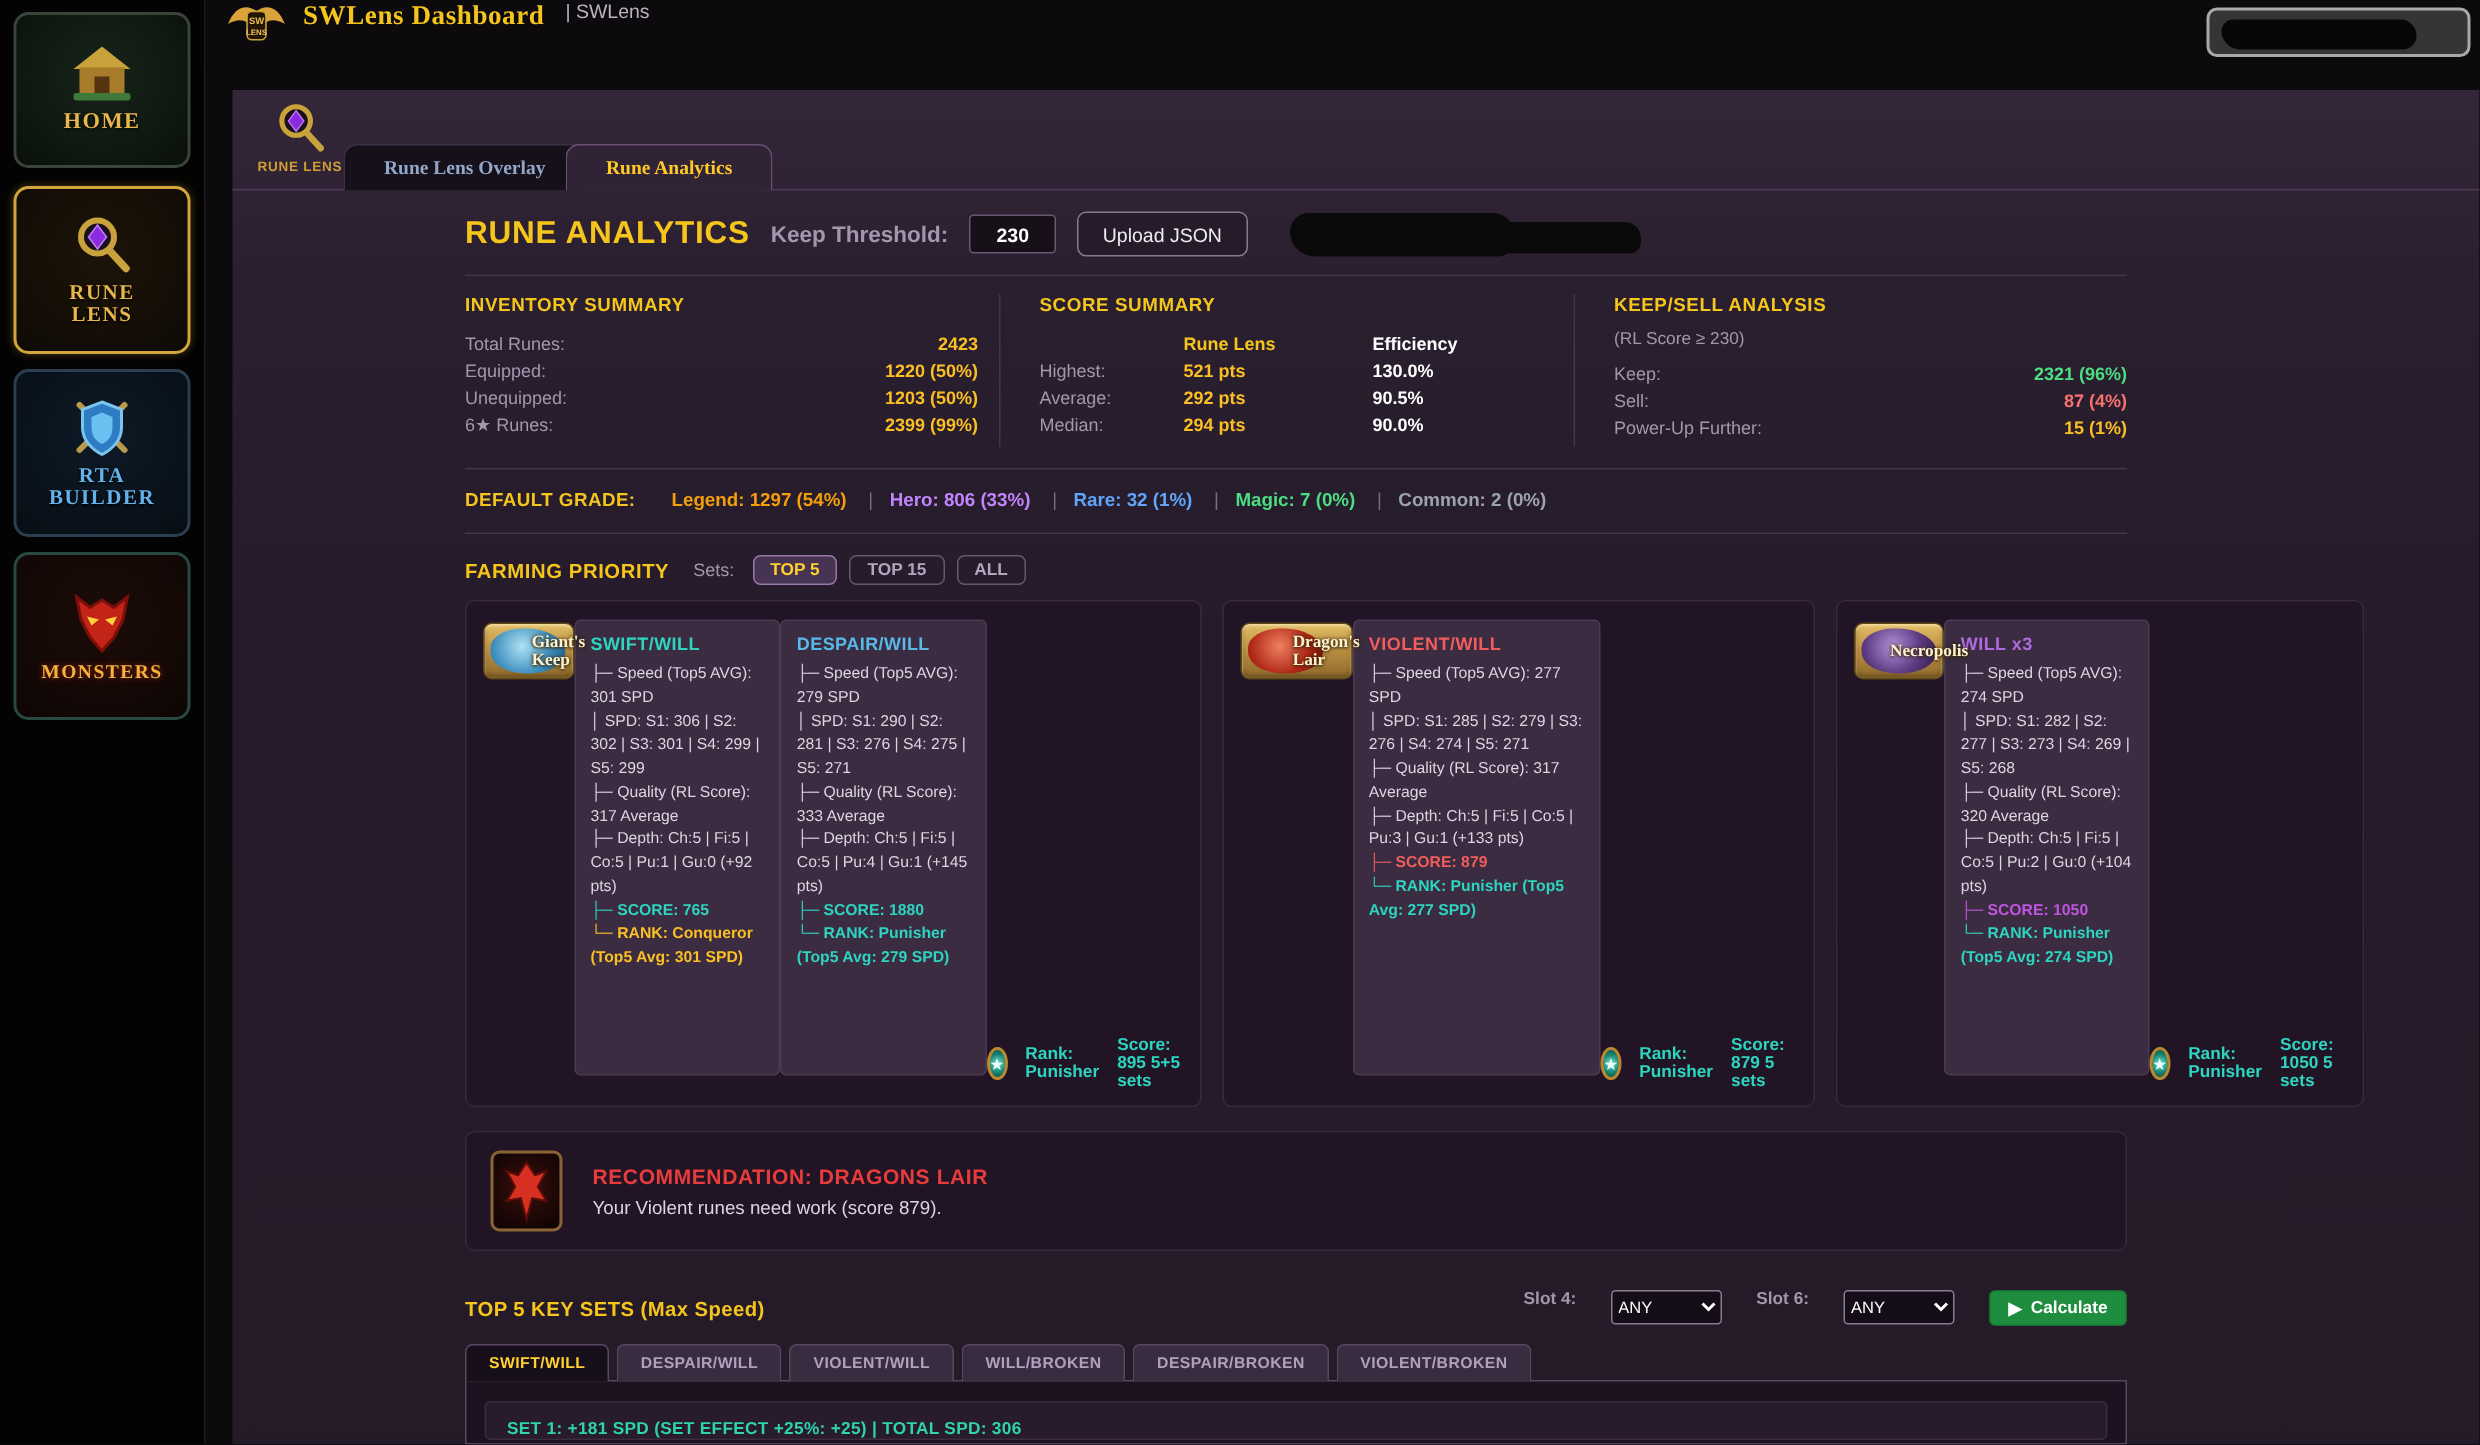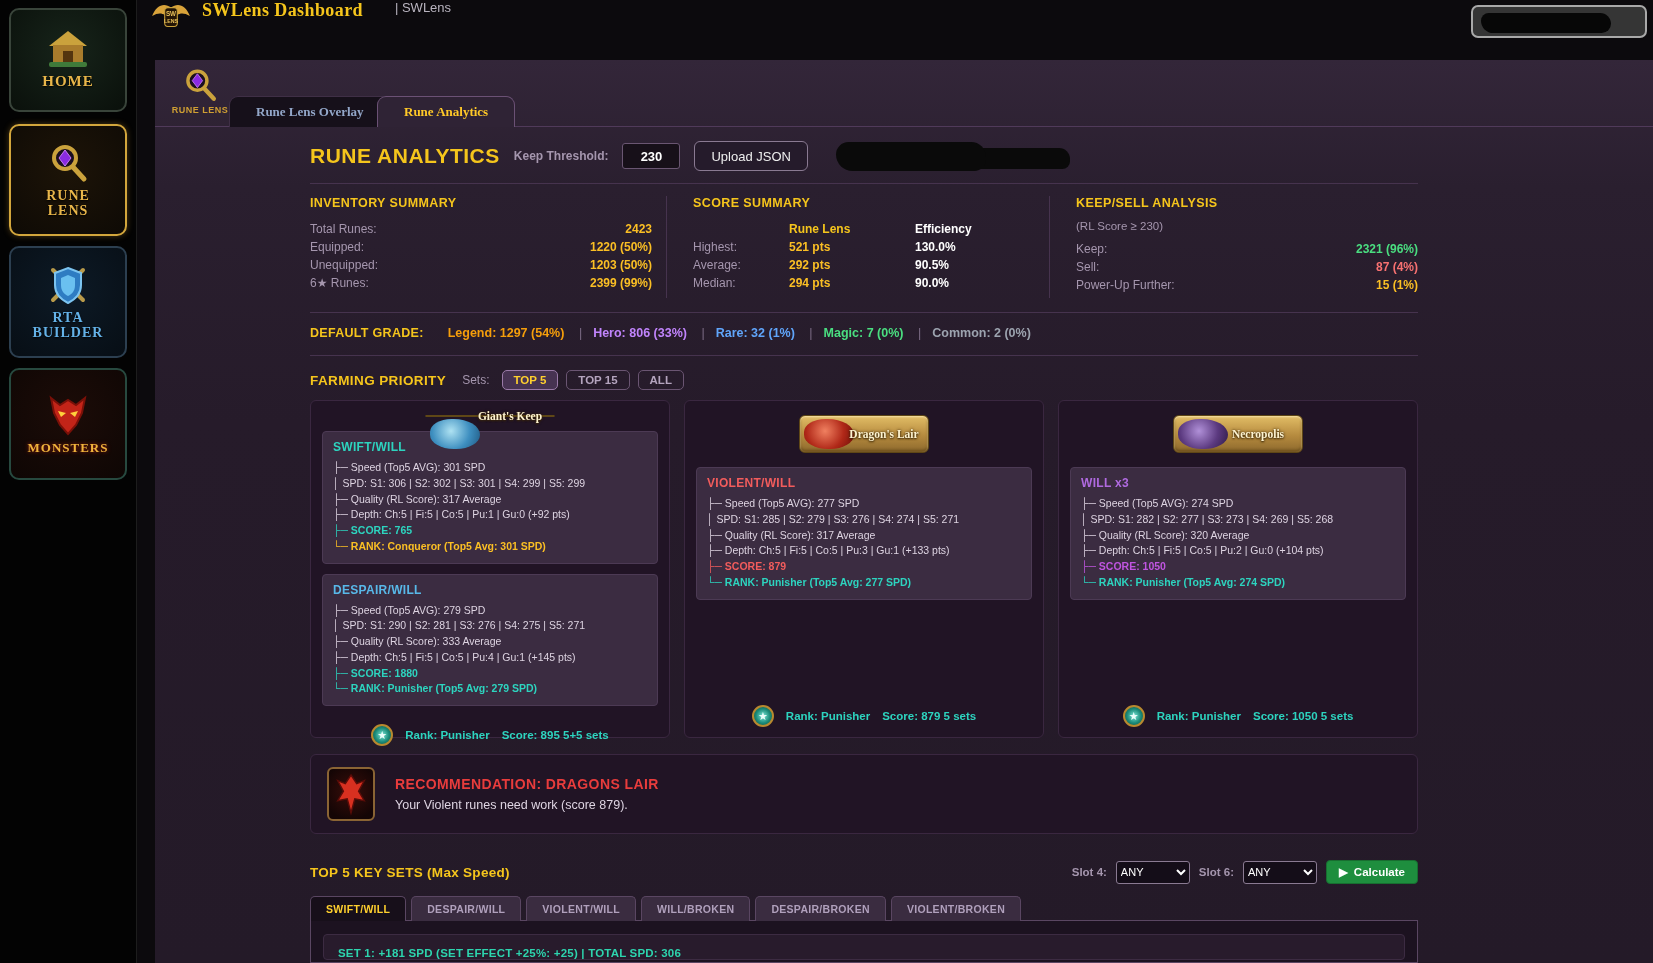--- a/index.html
+++ b/index.html
@@ -25,21 +25,21 @@
   .btn-rune .side-label{color:#e8b64a;font-size:14px;width:64px}
   .btn-rta{top:246px;height:112px;background:radial-gradient(circle at 50% 40%,#0d1a26,#070e15);border-color:#2c3f50}
   .btn-rta .side-label{color:#64b2e8;font-size:14px;width:80px}
   .btn-mon{top:368px;height:112px;background:radial-gradient(circle at 50% 40%,#1c0c08,#0e0604);border-color:#27493f}
   .btn-mon .side-label{color:#f0b43c;font-size:13px;text-shadow:0 0 4px #a02010}
 
   
   .topbar{position:absolute;left:137px;top:0;right:0;height:45px;background:#0c0a0d;
           display:flex;padding-left:13px}
   .tb-title{color:#f5c51c;font-family:"Liberation Serif",serif;font-weight:bold;font-size:18px;margin-left:10px;letter-spacing:.4px}
-  .tb-sub{color:#b9b4bf;font-size:13px;margin-left:32px}
+  .tb-sub{color:#b9b4bf;font-size:13px;margin-left:14px}
   .tb-redact{position:absolute;right:6px;top:5px;width:176px;height:33px;border:2px solid #a9a9a9;
              border-radius:7px;background:#353535;overflow:hidden}
   .tb-redact::after{content:"";position:absolute;left:8px;top:6px;width:130px;height:20px;background:#070707;
              border-radius:10px 14px 12px 16px}
 
   
   .main-panel{position:absolute;left:155px;top:60px;width:1498px;height:903px;
       background:linear-gradient(180deg,#332639 0%,#2a1f2f 14%,#261b2a 40%,#241a28 100%)}
   .tabstrip{position:relative;height:67px;border-bottom:1px solid #503a5a}
   .mini-lens{position:absolute;left:16px;top:6px;width:58px;text-align:center}
@@ -48,21 +48,21 @@
        display:flex;align-items:center;justify-content:center;font-family:"Liberation Serif",serif;font-weight:bold;
        font-size:13px;cursor:pointer;padding:0 26px}
   .tab-inactive{left:74px;background:#16101a;color:#93a7c9}
   .tab-active{left:222px;background:#2f2335;border-color:#6b5175;color:#ffc928}
 
   .content{padding:0 235px 0 155px;height:836px;display:flex;flex-direction:column}
 
   
   .hdr-row{margin-top:14px;display:flex;align-items:center;gap:14px;height:30px}
   .hdr-row h1{margin:0;color:#f5c51c;font-size:21px;letter-spacing:.5px}
-  .thr-label{color:var(--label);font-size:12px;font-weight:bold}
+  .thr-label{color:var(--label);font-size:15px;font-weight:bold}
   .thr-input{width:58px;height:26px;background:#171019;border:1px solid #6a5672;border-radius:3px;
              color:#fff;font-size:13px;font-weight:bold;text-align:center;font-family:"Liberation Sans",sans-serif}
   .upload-btn{height:30px;padding:0 16px;background:#251b2b;border:1px solid #8a7a92;border-radius:6px;
               color:#eee;font-size:13px;cursor:pointer;font-family:"Liberation Sans",sans-serif}
   .hdr-redact{width:150px;height:29px;background:#0a0a0a;border-radius:15px 18px 14px 20px;margin-left:14px;
               box-shadow:88px 2px 0 -4px #0a0a0a}
 
   .divider{border-top:1px solid var(--line);margin-top:12px}
 
   
@@ -90,21 +90,21 @@
   
   .farm-hdr{border-top:1px solid var(--line);margin-top:2px;padding-top:14px;display:flex;align-items:center;gap:12px}
   .farm-title{color:#f5c51c;font-weight:bold;font-size:13.5px;letter-spacing:.4px}
   .sets-label{color:var(--label);font-size:12px;margin-left:4px}
   .pill{padding:3px 11px;border-radius:5px;border:1px solid #6a5572;background:transparent;color:#b4a4be;
         font-size:11.5px;font-weight:bold;cursor:pointer;font-family:"Liberation Sans",sans-serif}
   .pill.active{background:#473352;border-color:#9a7aa8;color:#ffd02e}
 
   .cards{display:flex;gap:14px;margin-top:10px}
   .card{flex:1;height:338px;border:1px solid var(--cardborder);border-radius:6px;background:#211425;
-        padding:12px 11px 10px;display:flex;flex-direction:column}
+        padding:12px 11px 10px;display:flex;}
   .banner{width:130px;height:38px;margin:2px auto 14px;position:relative;border-radius:6px;
           background:linear-gradient(180deg,#e2bd66,#b58a3e 55%,#8d692d);border:1px solid #5f4716;
           box-shadow:inset 0 1px 2px #f7e3a8,inset 0 -2px 3px #6a4d1a}
   .banner-art{position:absolute;left:4px;top:3px;width:50px;height:30px;border-radius:45% 55% 50% 50%}
   .art-giant{background:radial-gradient(circle at 42% 40%,#aee2f2,#3e8fc0 55%,#1e567f)}
   .art-dragon{background:radial-gradient(circle at 42% 40%,#f08060,#b02818 55%,#6a0e06)}
   .art-necro{background:radial-gradient(circle at 42% 40%,#b090d8,#5c3a80 55%,#2c1944)}
   .banner-text{position:absolute;left:44px;right:4px;top:0;bottom:0;display:flex;align-items:center;justify-content:center;
           color:#fdf3d0;font-family:"Liberation Serif",serif;font-weight:bold;font-size:11.5px;
           text-shadow:0 1px 2px #3a2606,0 0 3px #3a2606}
@@ -125,21 +125,21 @@
             padding:12px 16px;display:flex;align-items:center;gap:20px}
   .reco-icon{width:48px;height:54px;border-radius:6px;border:2px solid #8a6434;
              background:radial-gradient(circle at 50% 45%,#3a0e0a,#140505 80%);
              display:flex;align-items:center;justify-content:center}
   .reco-title{color:var(--recored);font-weight:bold;font-size:14px;letter-spacing:.4px}
   .reco-text{color:var(--text);font-size:12.5px;margin-top:6px}
 
   
   .ks-hdr{margin-top:26px;display:flex;align-items:center;justify-content:space-between}
   .ks-title{color:#f5c51c;font-weight:bold;font-size:13.5px;letter-spacing:.3px}
-  .ks-controls{display:flex;align-items:center;gap:9px}
+  .ks-controls{display:flex;gap:23px}
   .slot-label{color:var(--label);font-size:11.5px;font-weight:bold}
   .slot-select{width:74px;height:23px;background:#140d18;color:#fff;border:1px solid #8a7a92;border-radius:3px;
                font-size:11px;font-family:"Liberation Sans",sans-serif}
   .calc-btn{height:24px;padding:0 12px;background:#1e8e3e;border:1px solid #176e30;border-radius:4px;color:#fff;
             font-weight:bold;font-size:11.5px;cursor:pointer;display:flex;align-items:center;gap:6px;
             font-family:"Liberation Sans",sans-serif}
   .ks-tabs{margin-top:12px;display:flex;gap:5px;position:relative;z-index:2}
   .ks-tab{padding:6px 15px;border:1px solid #5a4662;border-bottom:none;border-radius:5px 5px 0 0;background:#3a2c40;
           color:#b0a0bc;font-weight:bold;font-size:10.5px;letter-spacing:.3px;cursor:pointer}
   .ks-tab.active{background:#170f1a;color:#ffd02e}

